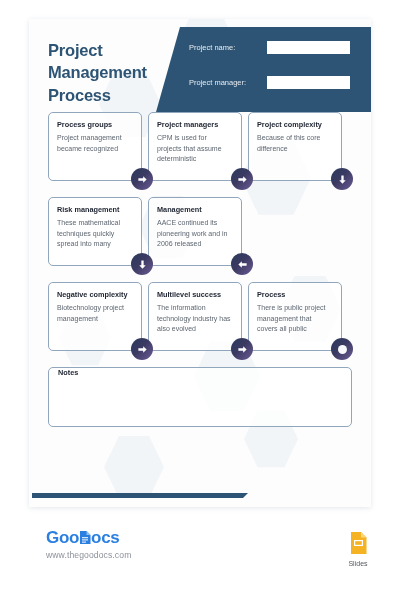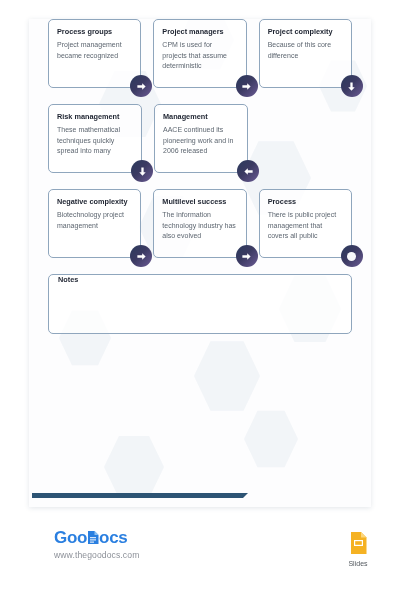--- a/index.html
+++ b/index.html
@@ -99,21 +99,21 @@
 
   
   .grid {
     position: relative;
     z-index: 2;
     margin: 0;
     padding: 0 19px;
   }
   .row {
     display: flex;
-    gap: 12px;
+    gap: 6px;
     margin-bottom: 16px;
     position: relative;
   }
   .card-wrap {
     position: relative;
     width: 94px;
     height: 69px;
   }
   .card {
     position: absolute;
@@ -181,21 +181,21 @@
     width: 216px;
     height: 5px;
     background: #2d5474;
     clip-path: polygon(0 0, 100% 0, calc(100% - 5px) 100%, 0 100%);
     z-index: 2;
   }
 
   
   .footer {
     position: absolute;
-    left: 16px; right: 0;
+    left: 8px; right: 0;
     top: 528px;
     height: 60px;
   }
   .brand {
     position: absolute;
     left: 38px;
     top: 0;
   }
   .brand-name {
     font-size: 17px;
@@ -243,20 +243,36 @@
     <div class="hex" style="left:212px; top:120px; width:70px; height:78px;"></div>
     <div class="hex" style="left:110px; top:175px; width:58px; height:66px;"></div>
     <div class="hex" style="left:250px; top:255px; width:62px; height:70px;"></div>
     <div class="hex" style="left:30px;  top:290px; width:52px; height:58px;"></div>
     <div class="hex" style="left:165px; top:320px; width:66px; height:74px;"></div>
     <div class="hex" style="left:290px; top:40px;  width:48px; height:54px;"></div>
     <div class="hex" style="left:215px; top:390px; width:54px; height:60px;"></div>
     <div class="hex" style="left:75px;  top:415px; width:60px; height:66px;"></div>
   </div>
 
+  <div class="header">
+    <div class="doc-title">Project
+Management
+Process</div>
+
+    <div class="navy-panel">
+      <div class="field-row r1">
+        <span class="field-label">Project name:</span>
+        <input class="field-input" type="text" placeholder="" style="">
+      </div>
+      <div class="field-row r2">
+        <span class="field-label">Project manager:</span>
+        <input class="field-input" type="text" placeholder="" style="">
+      </div>
+    </div>
+  </div>
 
   <div class="grid">
 
     <div class="row">
       <div class="card-wrap">
         <div class="card">
           <div class="card-title">Process groups</div>
           <div class="card-body">Project management became recognized</div>
         </div>
         <div class="badge">

